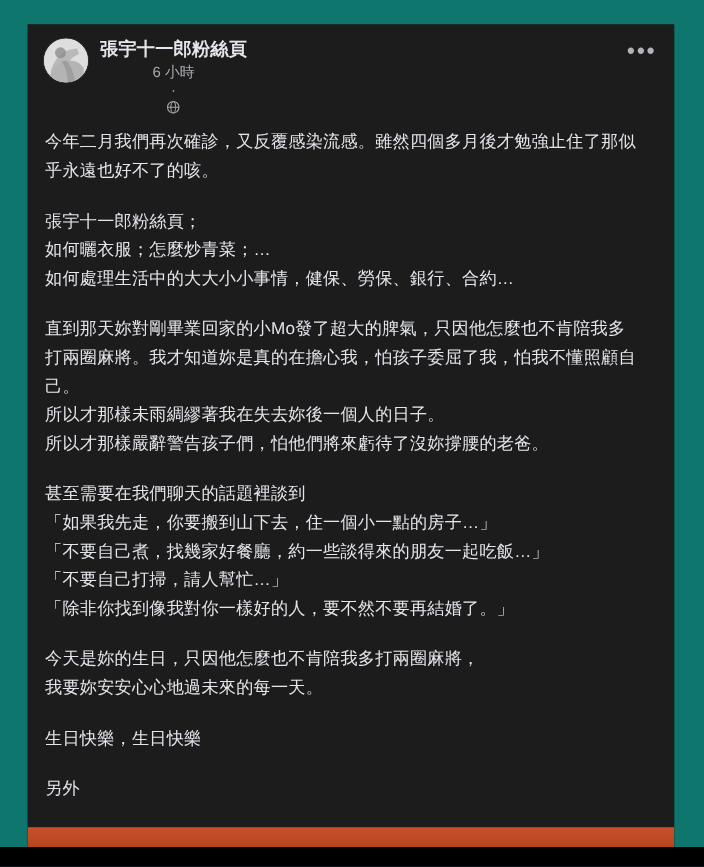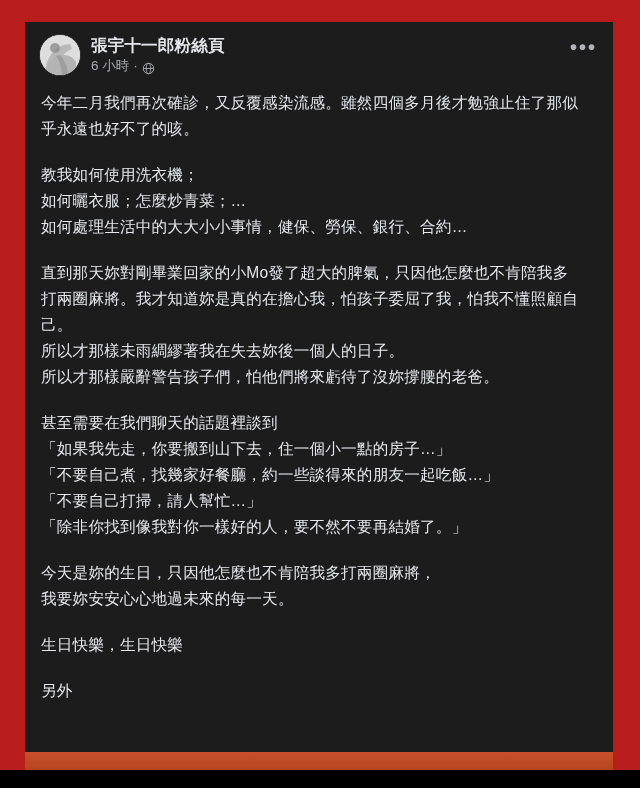--- a/index.html
+++ b/index.html
@@ -8,21 +8,21 @@
     background: #000000;
     width: 640px;
     height: 788px;
     overflow: hidden;
     font-family: "Liberation Sans", sans-serif;
   }
   #app {
     position: relative;
     width: 640px;
     height: 788px;
-    background: #b91c1c;
+    background: #0f766e;
   }
   .post-card {
     position: absolute;
     left: 25px;
     top: 22px;
     width: 588px;
     height: 748px;
     background: #1c1c1d;
     overflow: hidden;
   }
@@ -54,20 +54,21 @@
     color: #e4e6eb;
     font-size: 16.5px;
     font-weight: bold;
     line-height: 20px;
     letter-spacing: 0.2px;
   }
   .meta-row {
     display: flex;
     align-items: center;
     margin-top: 3px;
+    flex-direction: column;
   }
   .meta-time {
     color: #a8abaf;
     font-size: 13.5px;
     line-height: 16px;
   }
   .meta-dot {
     color: #a8abaf;
     font-size: 13.5px;
     margin: 0 4px;
@@ -152,21 +153,21 @@
             </svg>
           </span>
         </div>
       </div>
 
       <div class="more-btn">•••</div>
     </div>
 
     <div class="post-body">
       <p class="para">今年二月我們再次確診，又反覆感染流感。雖然四個多月後才勉強止住了那似乎永遠也好不了的咳。</p>
-      <p class="para">教我如何使用洗衣機；
+      <p class="para">張宇十一郎粉絲頁；
 如何曬衣服；怎麼炒青菜；…
 如何處理生活中的大大小小事情，健保、勞保、銀行、合約…</p>
       <p class="para">直到那天妳對剛畢業回家的小Mo發了超大的脾氣，只因他怎麼也不肯陪我多打兩圈麻將。我才知道妳是真的在擔心我，怕孩子委屈了我，怕我不懂照顧自己。
 所以才那樣未雨綢繆著我在失去妳後一個人的日子。
 所以才那樣嚴辭警告孩子們，怕他們將來虧待了沒妳撐腰的老爸。</p>
       <p class="para">甚至需要在我們聊天的話題裡談到
 「如果我先走，你要搬到山下去，住一個小一點的房子…」
 「不要自己煮，找幾家好餐廳，約一些談得來的朋友一起吃飯…」
 「不要自己打掃，請人幫忙…」
 「除非你找到像我對你一樣好的人，要不然不要再結婚了。」</p>

